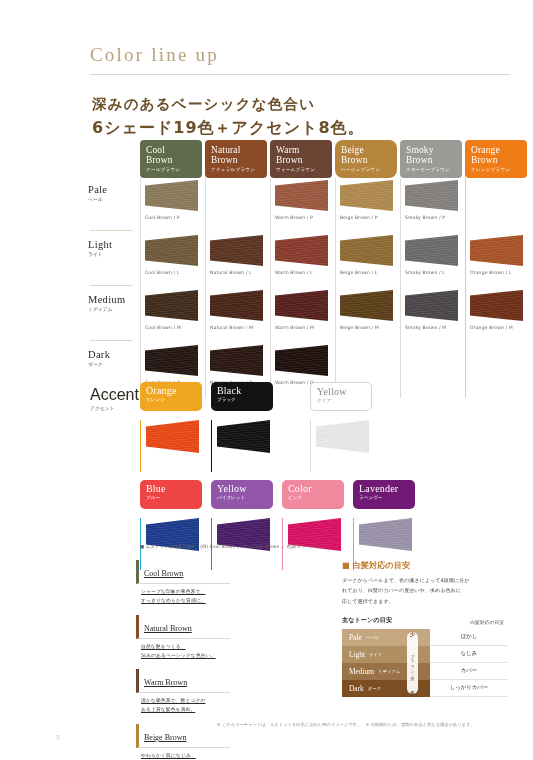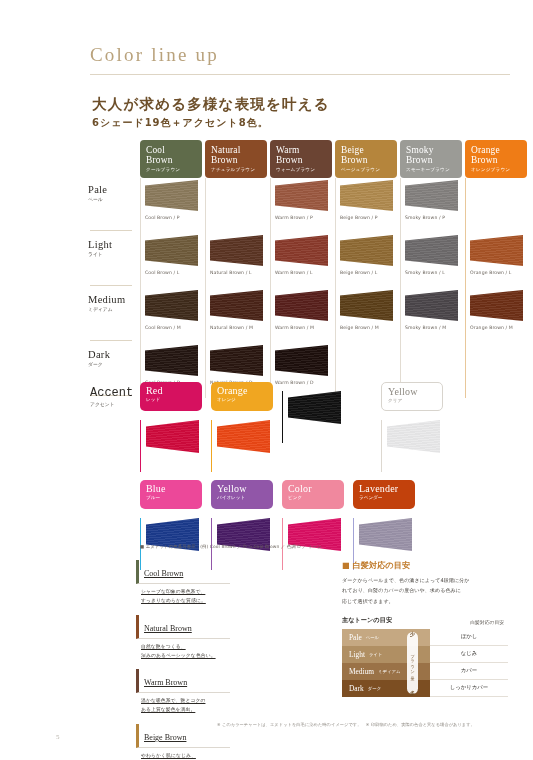--- a/index.html
+++ b/index.html
@@ -20,21 +20,21 @@
   }
   .title-rule {
     margin-top: 8px; width: 420px; height: 1px; background: #ded5c4;
   }
   .lead { position: absolute; left: 60px; top: 93px; width: 420px; }
   .lead-l1 {
     font-size: 14.5px; color: #6d4f2a; letter-spacing: 1.2px;
     font-family: "DejaVu Sans", sans-serif; font-weight: 700; line-height: 1.55;
   }
   .lead-l2 {
-    font-size: 10px; color: #6d4f2a; letter-spacing: 1px;
+    font-size: 16px; color: #6d4f2a; letter-spacing: 1px;
     font-family: "DejaVu Sans", sans-serif; font-weight: 700; line-height: 1.6;
   }
 
   
   .grid { position: absolute; left: 56px; top: 140px; width: 445px; }
   .grid-head { display: flex; margin-left: 52px; }
   .col-head {
     width: 62px; margin-right: 3px; height: 38px; border-radius: 4px;
     padding: 5px 5px 0 6px; color: #ffffff; position: relative;
   }
@@ -79,21 +79,21 @@
     opacity: .55;
   }
   .cap {
     font-size: 4.6px; font-family: "DejaVu Sans", sans-serif; color: #6a635b;
     margin: 4px 0 0 4px; letter-spacing: .1px;
   }
 
   
   .accent { position: absolute; left: 56px; top: 382px; width: 445px; }
   .accent-label { position: absolute; left: 2px; top: 4px; width: 50px; }
-  .accent-label .en { font-size: 12px; font-family: Liberation Mono, monospace; }
+  .accent-label .en { font-size: 16px; font-family: Liberation Sans, sans-serif; }
   .accent-label .ja { font-size: 4.8px; font-family: "DejaVu Sans", sans-serif; color: #55504a; margin-top: 1px; }
 
   .arow { display: flex; margin-left: 52px; }
   .arow.second { margin-top: 8px; }
   .acell { width: 62px; margin-right: 9px; position: relative; }
   .acell.gap { margin-left: 28px; }
   .atab {
     height: 29px; border-radius: 5px 5px 5px 5px; padding: 3px 5px 0 6px;
     color: #fff; position: relative; z-index: 2;
   }
@@ -186,39 +186,39 @@
 </head>
 <body>
 
 <div class="page">
 
   <div class="title-block">
     <div class="title">Color line up</div>
     <div class="title-rule"></div>
   </div>
   <div class="lead">
-    <div class="lead-l1">大人が求める多様な表現を叶える</div>
+    <div class="lead-l1">深みのあるベーシックな色合い</div>
     <div class="lead-l2">6シェード19色＋アクセント8色。</div>
   </div>
 
   <div class="grid">
     <div class="grid-head" id="grid-head">
         <div class="col-head" style="background: rgb(95, 107, 74);">
           <div class="en">Cool<br>Brown</div>
           <div class="ja">クールブラウン</div>
         </div>
         <div class="col-head" style="background: rgb(138, 75, 38);">
           <div class="en">Natural<br>Brown</div>
           <div class="ja">ナチュラルブラウン</div>
         </div>
         <div class="col-head" style="background: rgb(107, 68, 51);">
           <div class="en">Warm<br>Brown</div>
           <div class="ja">ウォームブラウン</div>
         </div>
-        <div class="col-head" style="background: rgb(181, 133, 60);">
+        <div class="col-head" style="background: rgb(181, 133, 60); border-radius: 8px;">
           <div class="en">Beige<br>Brown</div>
           <div class="ja">ベージュブラウン</div>
         </div>
         <div class="col-head" style="background: rgb(155, 155, 150);">
           <div class="en">Smoky<br>Brown</div>
           <div class="ja">スモーキーブラウン</div>
         </div>
         <div class="col-head" style="background: rgb(239, 124, 22);">
           <div class="en">Orange<br>Brown</div>
           <div class="ja">オレンジブラウン</div>
@@ -390,44 +390,36 @@
       </div>
   </div>
 
   <div class="accent">
     <div class="accent-label">
       <div class="en">Accent</div>
       <div class="ja">アクセント</div>
     </div>
     <div class="arow" id="accent-row-1">
         <div class="acell">
-          <div class="atab" style="background:#d6115f">
-            <div class="en">Red</div>
-            <div class="ja">レッド</div>
-          </div>
-          <div class="abody" style="border-left:1px solid #d6115f">
-            <div class="aswatch">
-              <div class="wedge" style="background:#cf0a3c"></div>
-              <div class="sheen"></div>
-            </div>
-          </div>
-        </div>
-        <div class="acell">
           <div class="atab" style="background:#f0a621">
             <div class="en">Orange</div>
             <div class="ja">オレンジ</div>
           </div>
           <div class="abody" style="border-left:1px solid #f0a621">
             <div class="aswatch">
               <div class="wedge" style="background:#ea4715"></div>
               <div class="sheen"></div>
             </div>
           </div>
         </div>
         <div class="acell">
+          <div class="atab" style="background:#121212">
+            <div class="en">Black</div>
+            <div class="ja">ブラック</div>
+          </div>
           <div class="abody" style="border-left:1px solid #121212">
             <div class="aswatch">
               <div class="wedge" style="background:#111111"></div>
               <div class="sheen"></div>
             </div>
           </div>
         </div>
         <div class="acell gap">
           <div class="atab outline" style="">
             <div class="en">Yellow</div>
@@ -436,21 +428,21 @@
           <div class="abody" style="border-left:1px solid #ddd8d0">
             <div class="aswatch">
               <div class="wedge" style="background:#e9e9ea"></div>
               <div class="sheen"></div>
             </div>
           </div>
         </div>
       </div>
     <div class="arow second" id="accent-row-2">
         <div class="acell">
-          <div class="atab" style="background:#ec4899">
+          <div class="atab" style="background:#ef4444">
             <div class="en">Blue</div>
             <div class="ja">ブルー</div>
           </div>
           <div class="abody" style="border-left:1px solid #2eaede">
             <div class="aswatch">
               <div class="wedge" style="background:#1b3a8c"></div>
               <div class="sheen"></div>
             </div>
           </div>
         </div>
@@ -472,21 +464,21 @@
             <div class="ja">ピンク</div>
           </div>
           <div class="abody" style="border-left:1px solid #f0889e">
             <div class="aswatch">
               <div class="wedge" style="background:#da0f62"></div>
               <div class="sheen"></div>
             </div>
           </div>
         </div>
         <div class="acell">
-          <div class="atab" style="background:#c2410c">
+          <div class="atab" style="background:#701a75">
             <div class="en">Lavender</div>
             <div class="ja">ラベンダー</div>
           </div>
           <div class="abody" style="border-left:1px solid #a3a3d6">
             <div class="aswatch">
               <div class="wedge" style="background:#9a92a8"></div>
               <div class="sheen"></div>
             </div>
           </div>
         </div>

